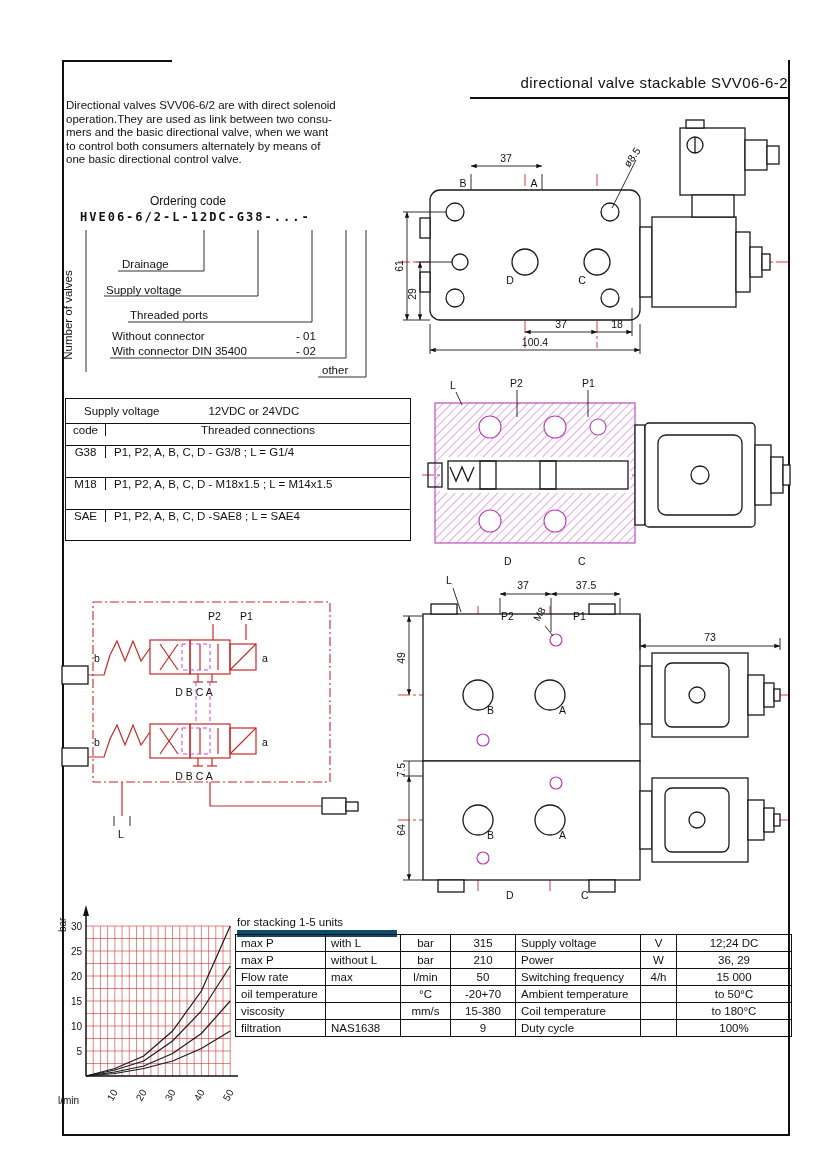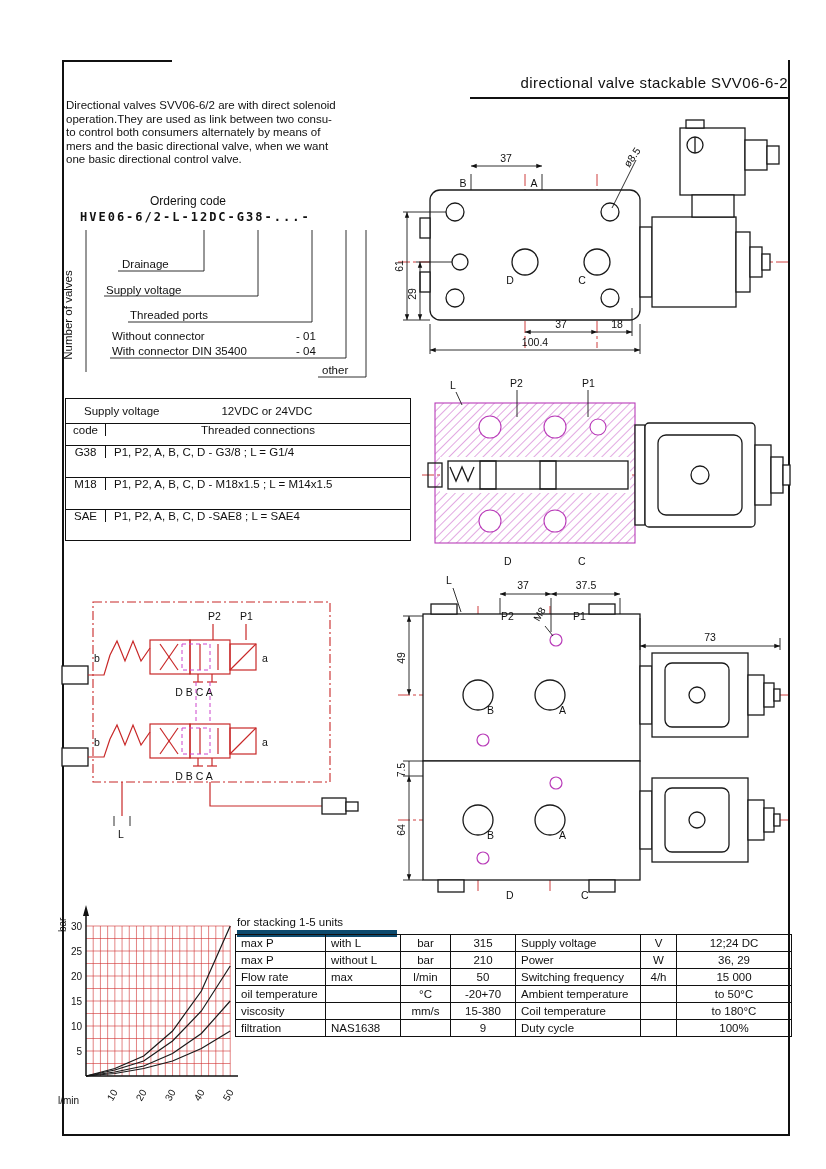--- a/index.html
+++ b/index.html
@@ -31,21 +31,21 @@
 .ord-code{left:80px;top:210px;font-family:"DejaVu Sans Mono",monospace;font-size:12px;font-weight:bold;letter-spacing:2px;white-space:nowrap}
 .ord-lbl{position:absolute;font-size:11.5px;white-space:nowrap}
 .nov{left:9px;top:308px;width:120px;height:14px;text-align:center;font-size:11.5px;transform:rotate(-90deg)}
 
 .svt{left:65px;top:398px;width:346px;border:1.5px solid #111;font-size:11.5px;background:#fff}
 .svt .row{display:flex;border-top:1px solid #111;align-items:flex-start}
 .svt .c1{width:40px;border-right:1px solid #111;display:flex;align-items:center;justify-content:center}
 .svt .c2{flex:1;padding-left:8px;display:flex;align-items:center}
 .svt .c2.center{justify-content:center;padding-left:0}.h22{height:22px}.h32{height:32px}.h31{height:31px}
 .hdrrow{display:flex;height:24px;align-items:center}
-.hdrrow .s1{margin-left:18px}.hdrrow .s2{margin-left:62px}
+.hdrrow .s1{margin-left:18px}.hdrrow .s2{margin-left:49px}
 
 .spec-caption{left:237px;top:916px;font-size:11.5px;border-bottom:7px solid #0c4a6e;padding:0 4px 2px 0;width:160px}
 table.spec{position:absolute;left:235px;top:934px;border-collapse:collapse;font-size:11.5px;border:1.5px solid #111;table-layout:fixed}
 table.spec td{border:1px solid #111;padding:2px 5px;height:17px;overflow:hidden}
 table.spec td.c{text-align:center;padding:2px 2px}
 </style>
 </head>
 <body>
 
 <svg width="0" height="0" style="position:absolute" aria-hidden="true">
@@ -63,35 +63,35 @@
 <div class="vline" style="left:62px;top:60px;width:1.5px;height:1075px"></div>
 <div class="vline" style="left:788px;top:60px;width:1.5px;height:1075px"></div>
 <div class="hline" style="left:62px;top:1134px;width:728px;height:1.5px"></div>
 <div class="hline" style="left:470px;top:97px;width:319px;height:1.5px"></div>
 
 <div class="abs title">directional valve stackable SVV06-6-2</div>
 
 <div class="abs desc">
   <div>Directional valves SVV06-6/2 are with direct solenoid</div>
   <div>operation.They are used as link between two consu-</div>
+  <div>mers and the basic directional valve, when we want</div>
   <div>to control both consumers alternately by means of</div>
-  <div>mers and the basic directional valve, when we want</div>
   <div>one basic directional control valve.</div>
 </div>
 
 <div class="abs ord-heading">Ordering code</div>
 <div class="abs ord-code">HVE06-6/2-L-12DC-G38-...-</div>
 <div class="abs nov">Number of valves</div>
 <span class="ord-lbl" style="left:122px;top:258px">Drainage</span>
 <span class="ord-lbl" style="left:106px;top:284px">Supply voltage</span>
 <span class="ord-lbl" style="left:130px;top:309px">Threaded ports</span>
 <span class="ord-lbl" style="left:112px;top:330px">Without connector</span>
 <span class="ord-lbl" style="left:296px;top:330px">- 01</span>
 <span class="ord-lbl" style="left:112px;top:345px">With connector DIN 35400</span>
-<span class="ord-lbl" style="left:296px;top:345px">- 04</span>
+<span class="ord-lbl" style="left:296px;top:345px">- 02</span>
 <span class="ord-lbl" style="left:322px;top:364px">other</span>
 
 <svg class="abs" style="left:62px;top:188px" width="330" height="200" viewBox="0 0 330 200">
   <g class="thin" fill="none">
     <line x1="24" y1="42" x2="24" y2="184"></line>
     <polyline points="56,83 142,83 142,42"></polyline>
     <polyline points="42,108 196,108 196,42"></polyline>
     <polyline points="66,134 250,134 250,42"></polyline>
     <polyline points="48,170 284,170 284,42"></polyline>
     <polyline points="256,189 304,189 304,42"></polyline>

